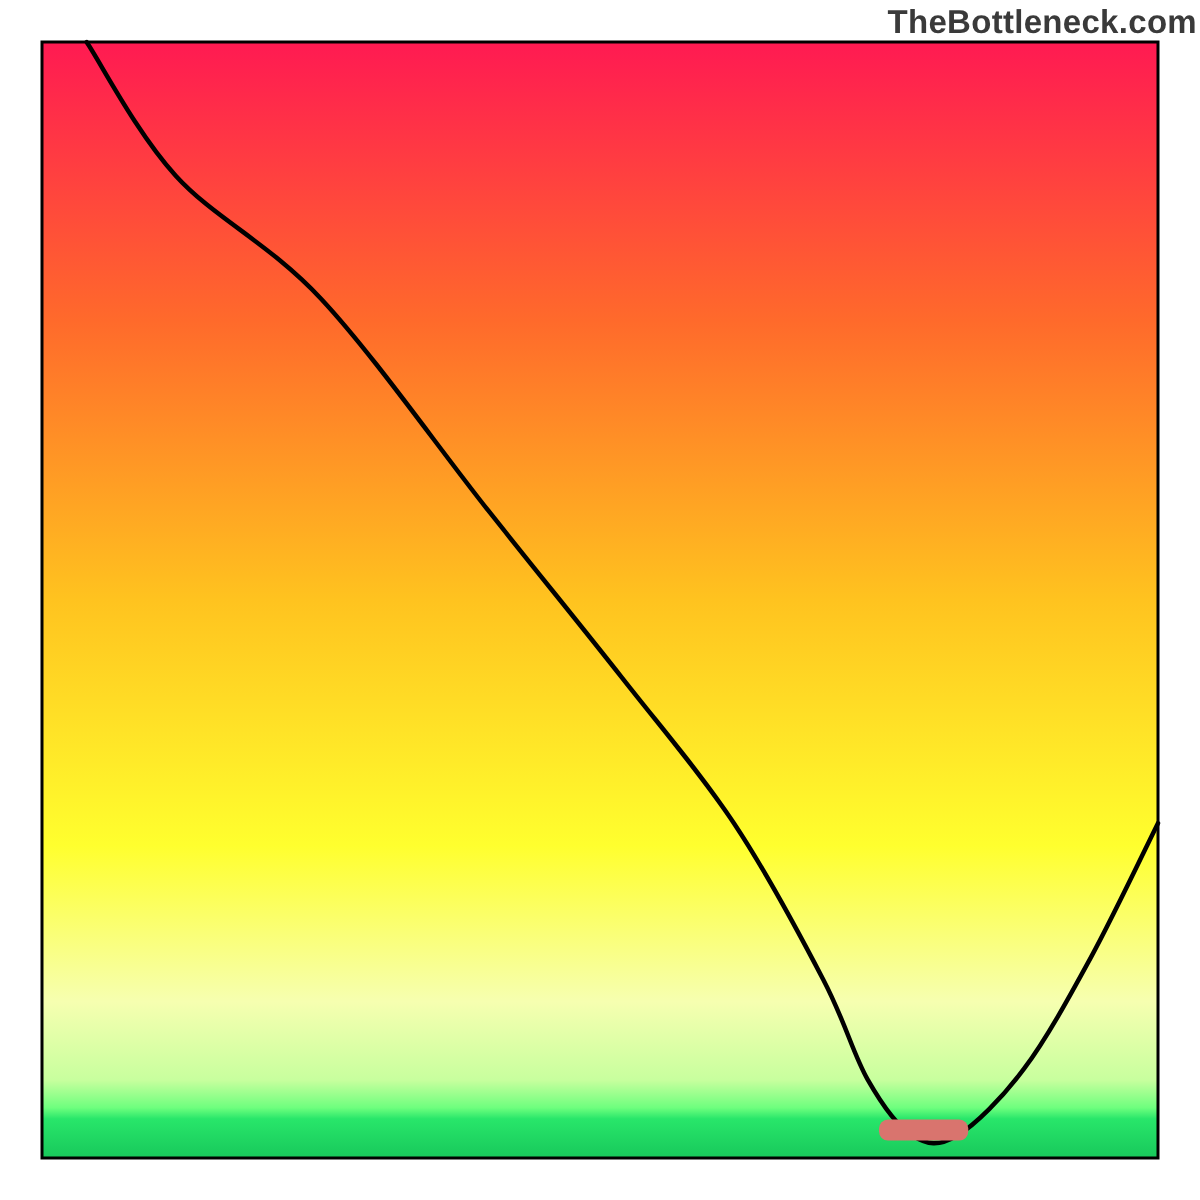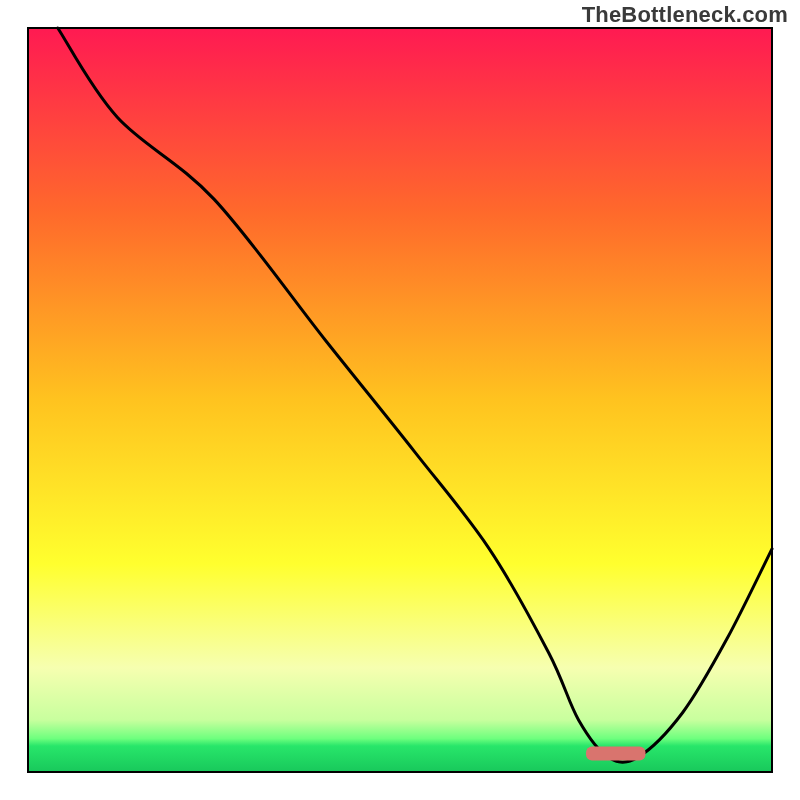--- a/index.html
+++ b/index.html
@@ -11,21 +11,21 @@
     font-family: Arial, Helvetica, sans-serif;
   }
   .chart-wrap {
     position: relative;
     width: 800px;
     height: 800px;
   }
   .watermark {
     position: absolute;
     top: 2px;
-    right: 12px;
+    right: 2px;
     font-size: 22px;
     font-weight: 600;
     color: #3a3a3a;
     letter-spacing: 0.2px;
     user-select: none;
   }
   svg {
     position: absolute;
     top: 0;
     left: 0;

